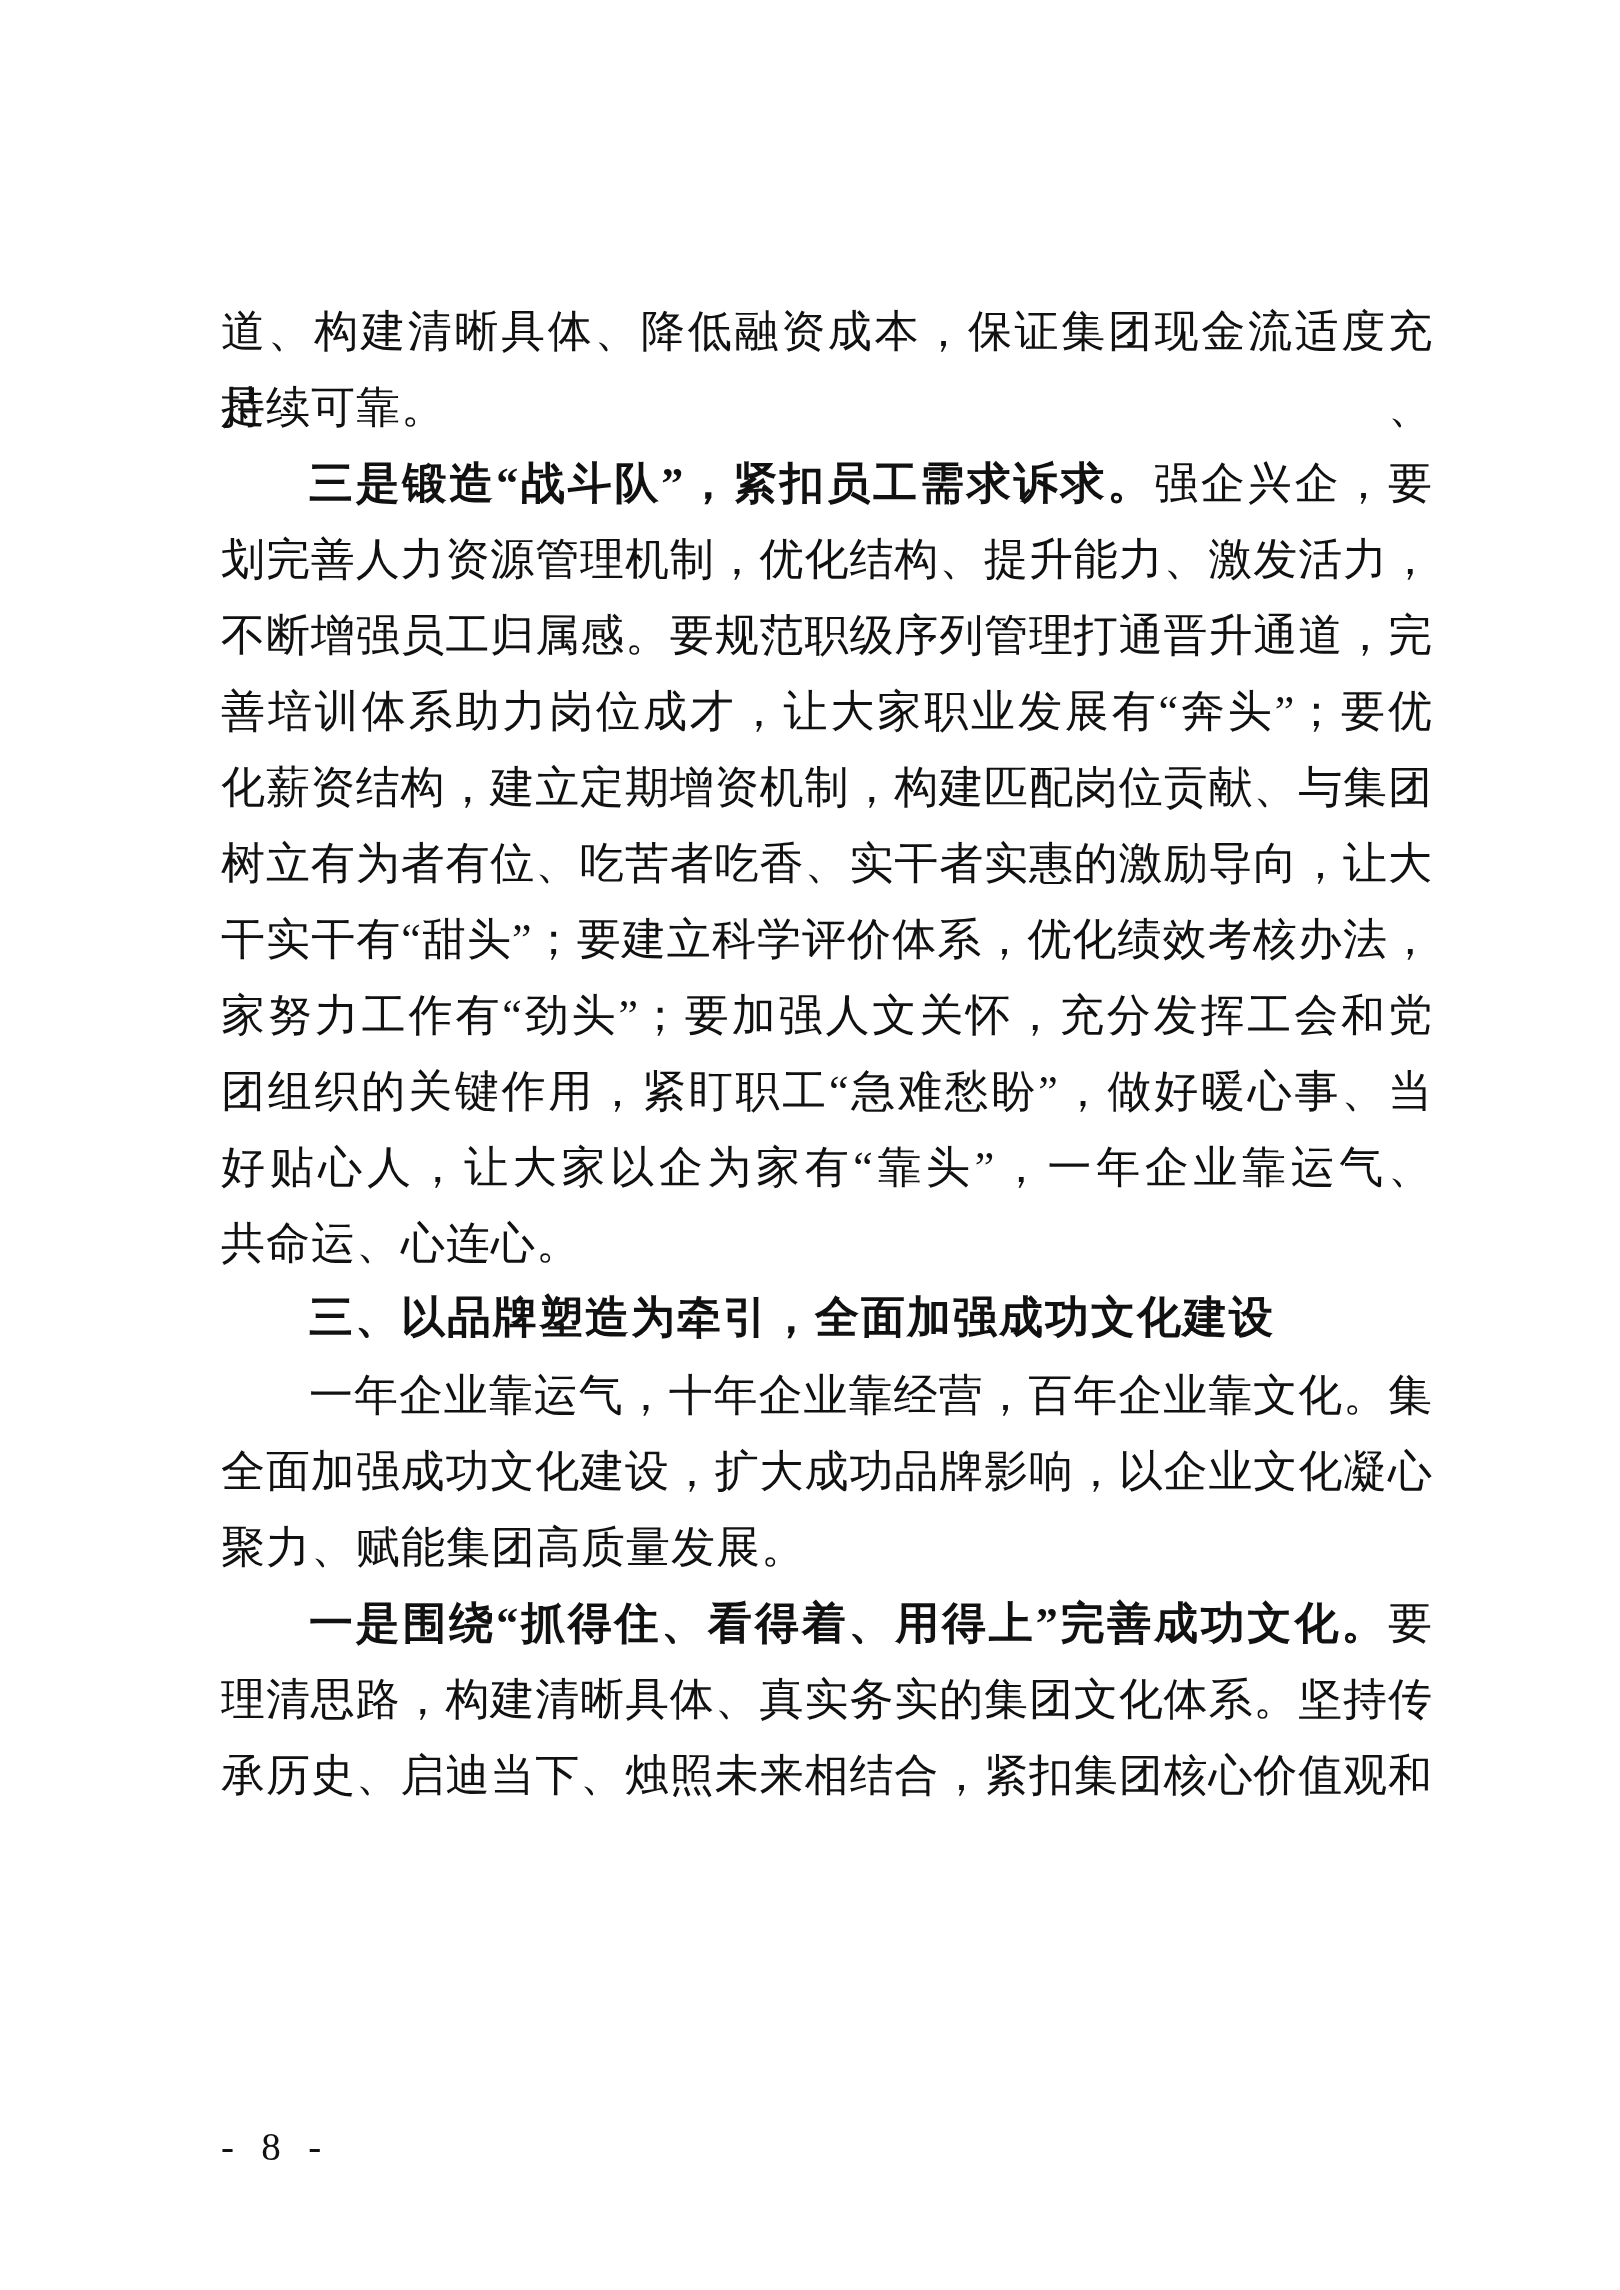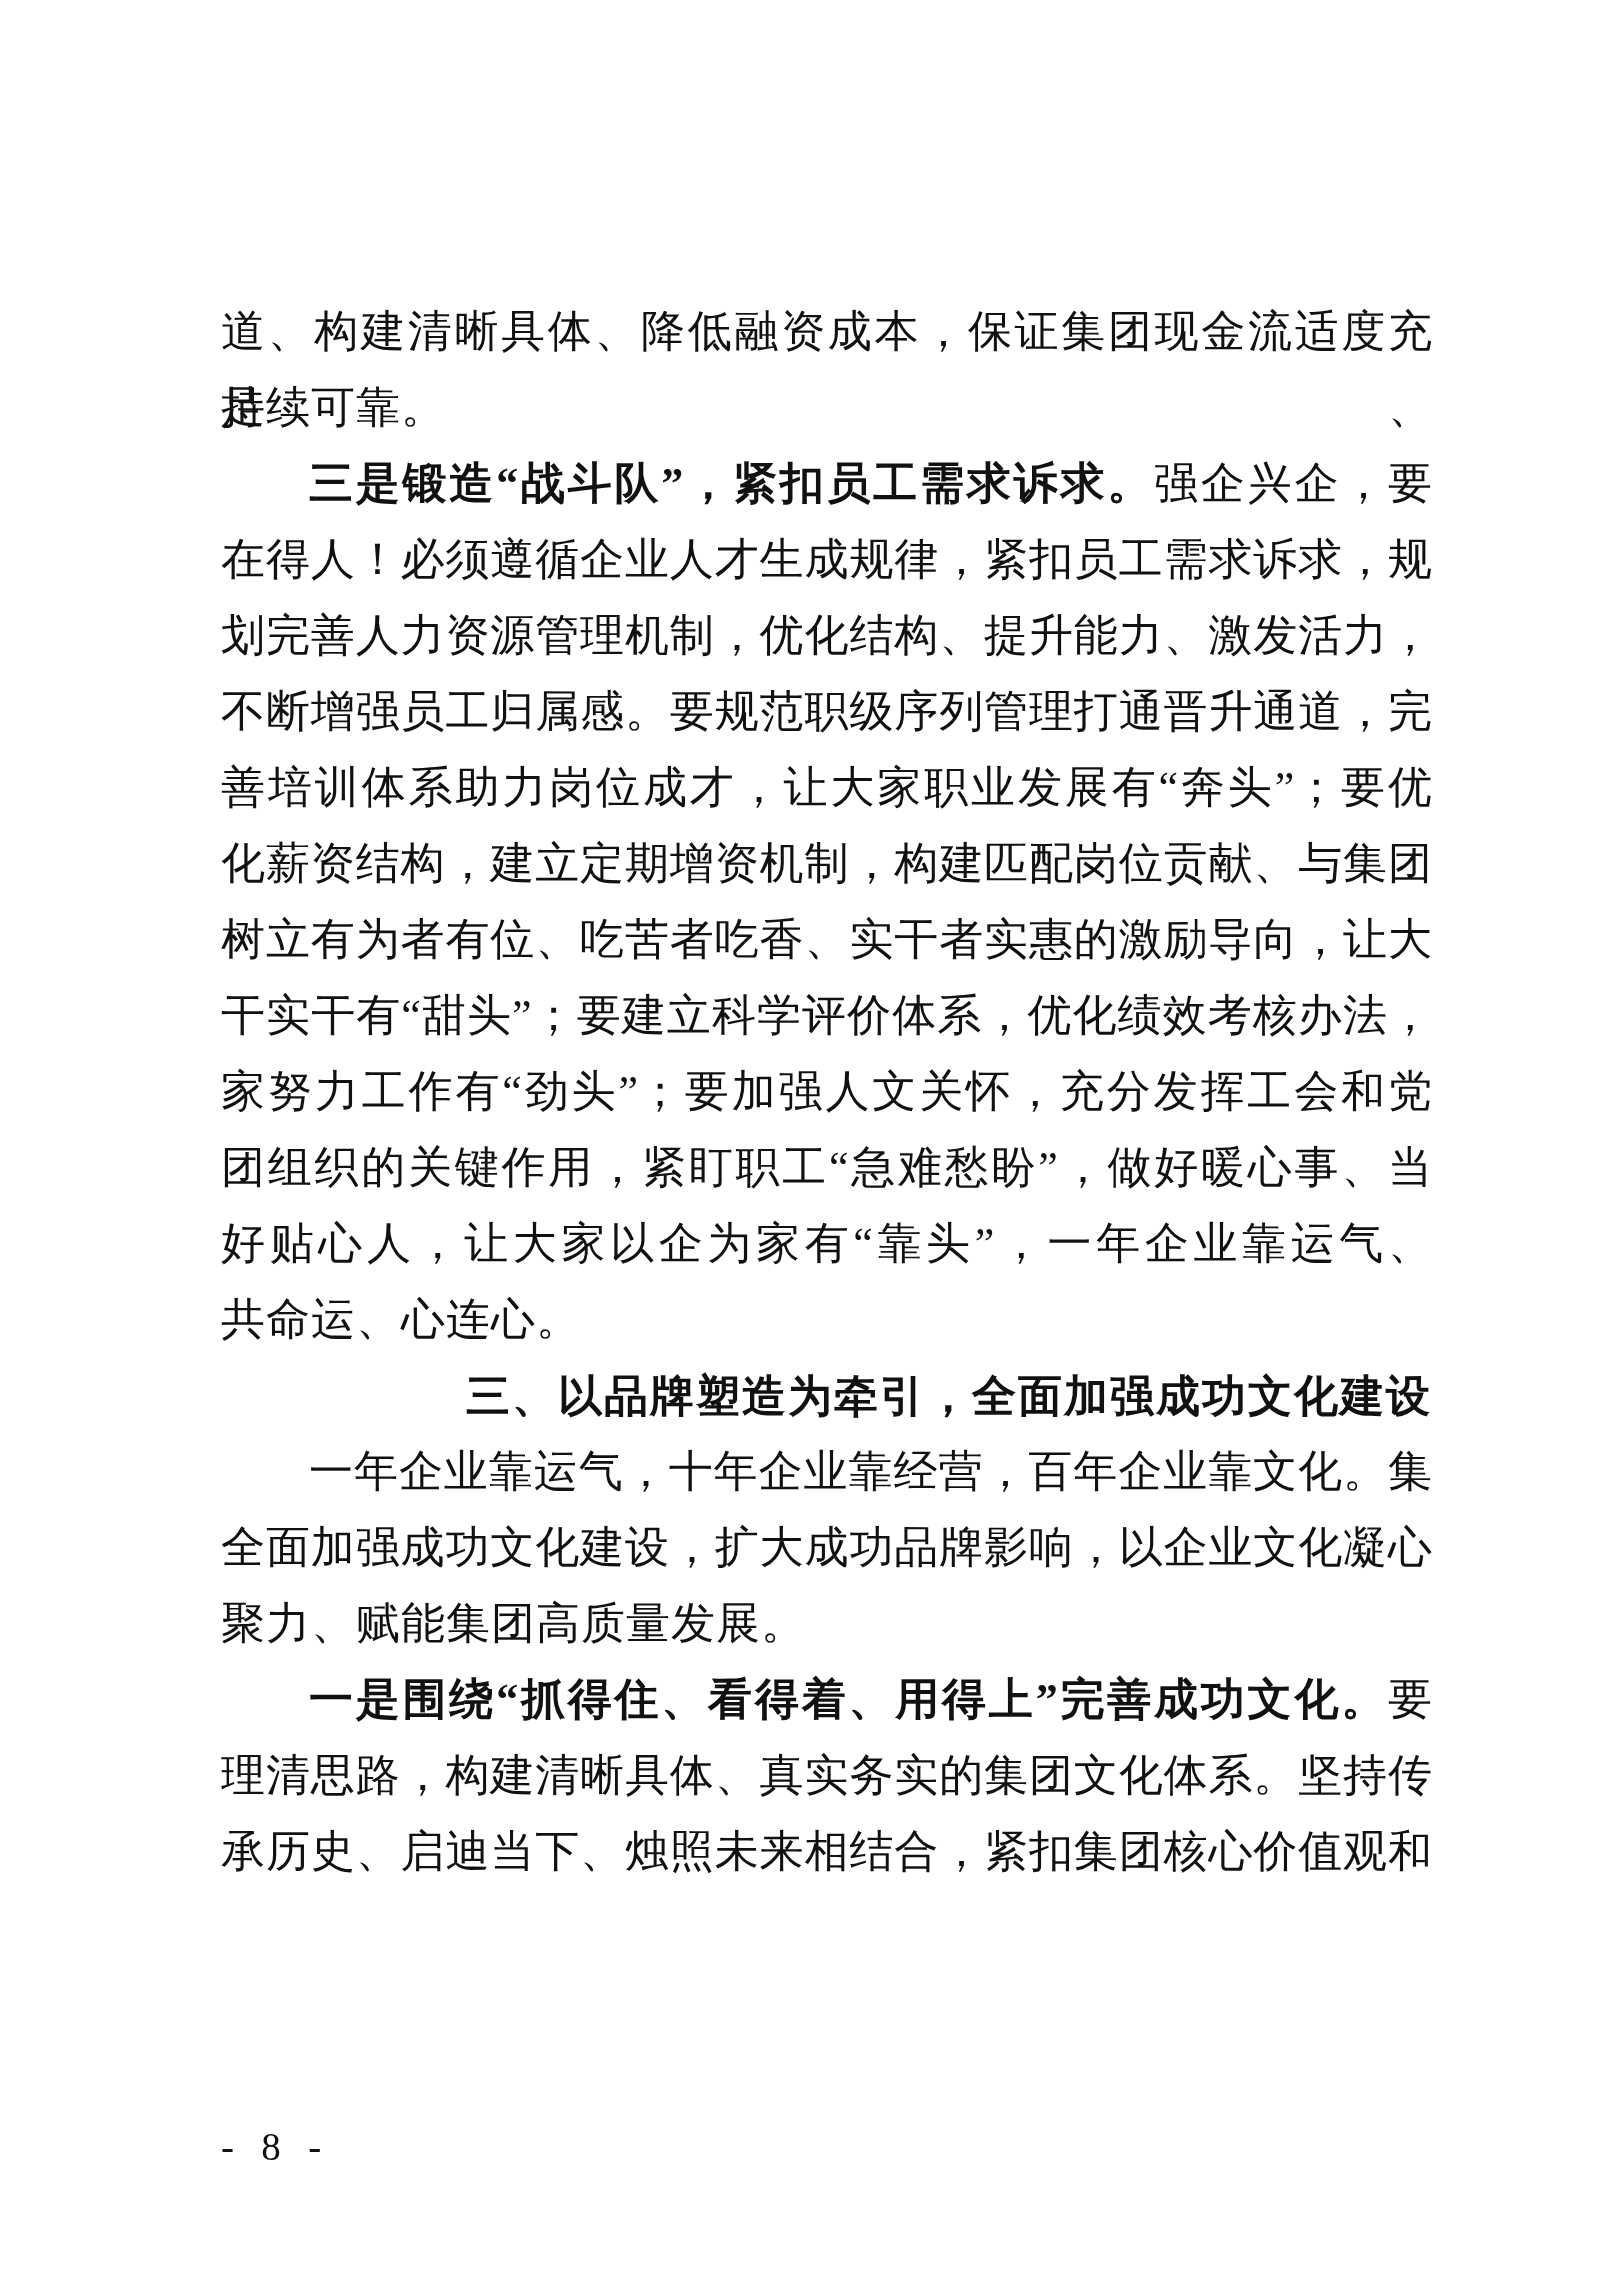--- a/index.html
+++ b/index.html
@@ -36,24 +36,23 @@
     text-align-last: justify;
     letter-spacing: 0;
   }
   .line.indent {
     padding-left: 88px;
   }
   .line .bold {
     font-weight: 700;
   }
   .line.heading {
-    font-family: Liberation Sans, sans-serif;
+    font-family: Liberation Mono, monospace;
     font-weight: 700;
     letter-spacing: 2px;
-    text-align: right;
   }
   .footer {
     position: absolute;
     left: 221px;
     top: 2117px;
     height: 59px;
     line-height: 59px;
     font-size: 39px;
     letter-spacing: 8.8px;
     color: #111111;
@@ -61,21 +60,20 @@
   }
 </style>
 </head>
 <body>
 
 <div class="page">
   <div class="content" id="document-body">
       <div class="line justify"><span class="regular">道、构建清晰具体、降低融资成本，保证集团现金流适度充足、</span></div>
       <div class="line"><span class="regular">持续可靠。</span></div>
       <div class="line justify indent"><span class="bold">三是锻造“战斗队”，紧扣员工需求诉求。</span><span class="regular">强企兴企，要</span></div>
-      <div class="line justify"><span class="regular">在得人！必须遵循企业人才生成规律，紧扣员工需求诉求，规</span></div>
       <div class="line justify"><span class="regular">划完善人力资源管理机制，优化结构、提升能力、激发活力，</span></div>
       <div class="line justify"><span class="regular">不断增强员工归属感。要规范职级序列管理打通晋升通道，完</span></div>
       <div class="line justify"><span class="regular">善培训体系助力岗位成才，让大家职业发展有“奔头”；要优</span></div>
       <div class="line justify"><span class="regular">化薪资结构，建立定期增资机制，构建匹配岗位贡献、与集团</span></div>
       <div class="line justify"><span class="regular">树立有为者有位、吃苦者吃香、实干者实惠的激励导向，让大</span></div>
       <div class="line justify"><span class="regular">干实干有“甜头”；要建立科学评价体系，优化绩效考核办法，</span></div>
       <div class="line justify"><span class="regular">家努力工作有“劲头”；要加强人文关怀，充分发挥工会和党</span></div>
       <div class="line justify"><span class="regular">团组织的关键作用，紧盯职工“急难愁盼”，做好暖心事、当</span></div>
       <div class="line justify"><span class="regular">好贴心人，让大家以企为家有“靠头”，一年企业靠运气、</span></div>
       <div class="line"><span class="regular">共命运、心连心。</span></div>

